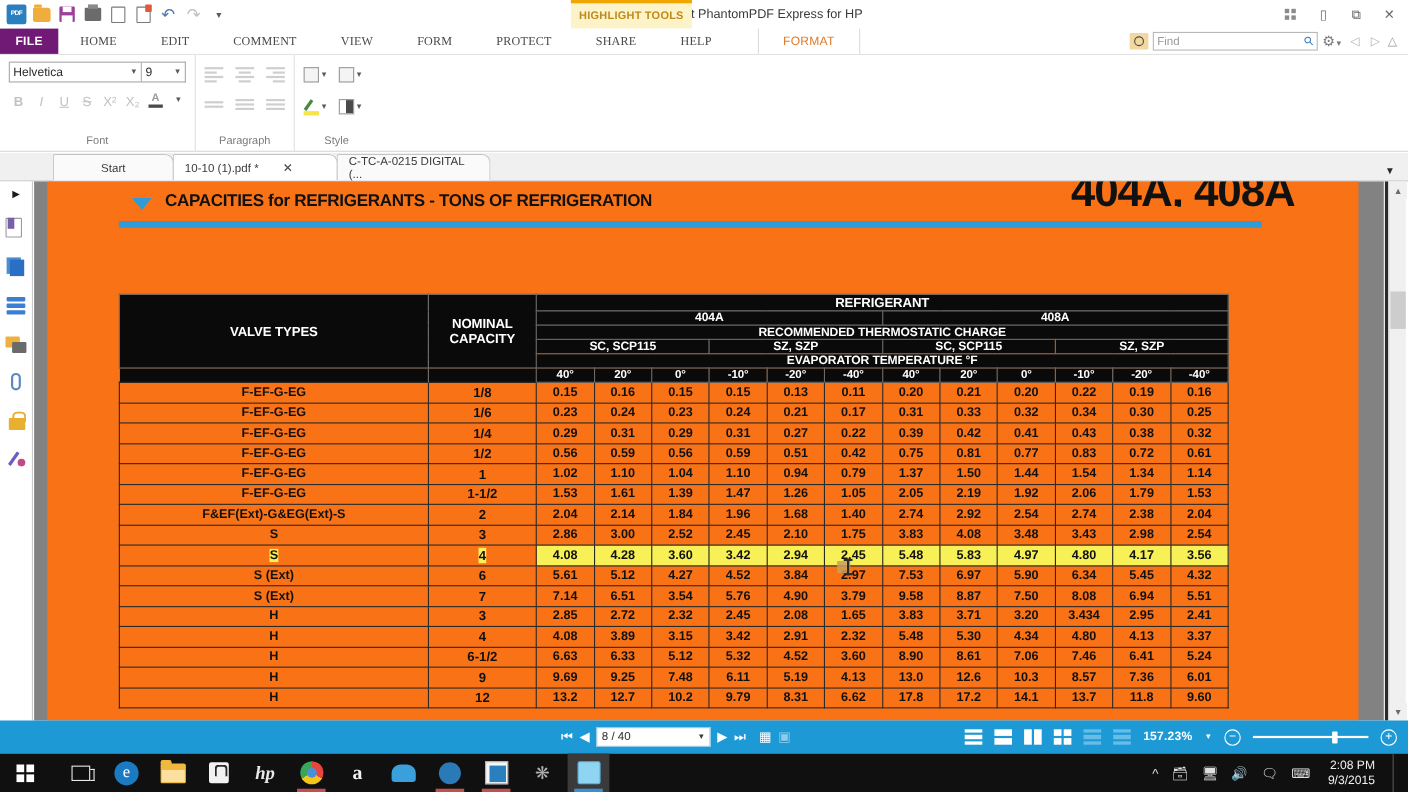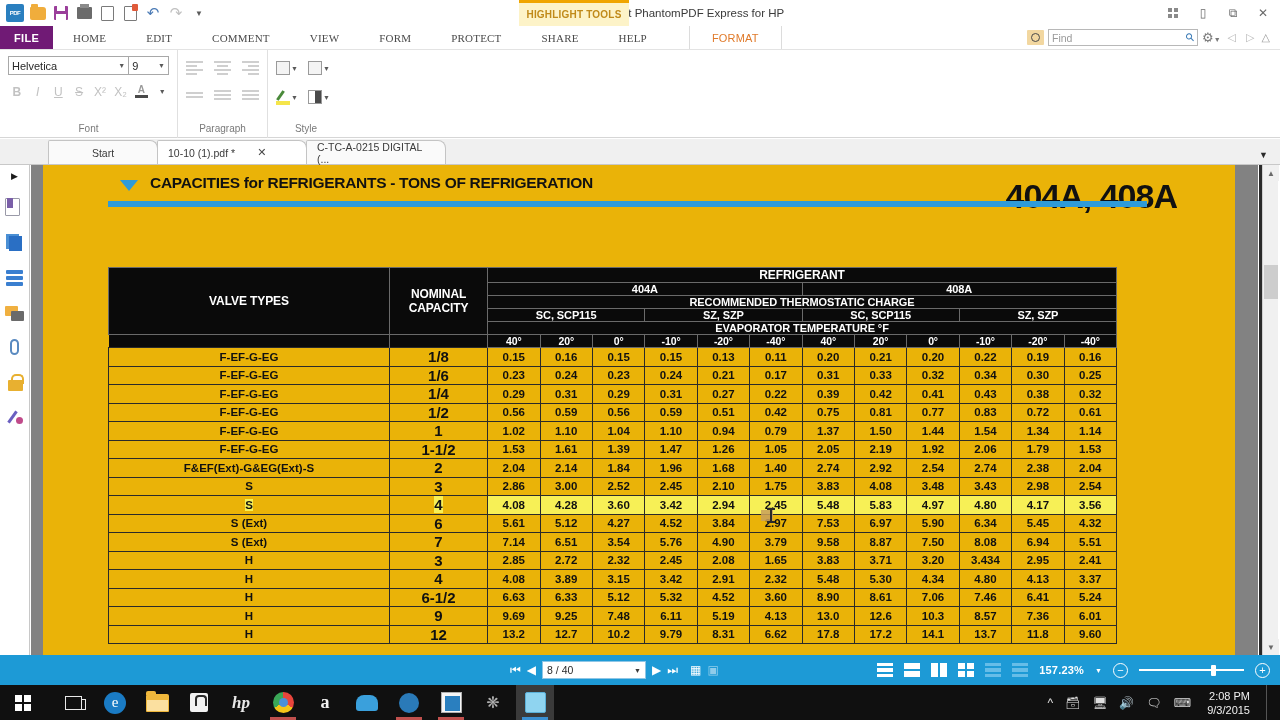--- a/index.html
+++ b/index.html
@@ -185,40 +185,40 @@
   .ic-sign:before{content:"";position:absolute;width:3px;height:14px;background:#6a5fc0;transform:rotate(35deg);left:4px;}
   .ic-sign:after{content:"";position:absolute;width:7px;height:7px;background:#c04a8a;border-radius:50%;right:-2px;bottom:0;}
 
   
   .docarea {
     position: absolute; top: 165px; left: 31px; width: 1227px; height: 490px;
     background: #828282; overflow: hidden;
   }
   .page {
     position: absolute; top: 0; left: 12px; width: 1192px; height: 490px;
-    background: #eab308;
+    background: #f97316;
   }
   .page-inner { position: relative; width: 100%; height: 100%; padding: 0; }
 
   .doc-header {
     position: absolute; top: 0px; left: 0px; width: 1100px; height: 36px;
     display:flex; align-items:center;
   }
   .blue-tri {
     width: 0; height: 0; border-left: 9px solid transparent; border-right: 9px solid transparent;
     border-top: 11px solid #2f9bd8; margin-left: 77px; margin-right: 12px; margin-top: 4px;
   }
   .doc-title {
     font-size: 15.5px; font-weight: bold; color: #111; letter-spacing: -0.3px;
     font-family: "Liberation Sans", sans-serif;
   }
   .doc-ref {
     position: absolute; right: 58px; top: -13px;
-    font-size: 34px; font-weight: bold; color: #111; letter-spacing: -1px;
-    overflow: hidden; height: 36px; margin-top: 25px;
+    font-size: 40px; font-weight: bold; color: #111; letter-spacing: -1px;
+    overflow: hidden; height: 36px;
   }
   .blue-rule {
     position: absolute; top: 36px; left: 65px; width: 1039px; height: 6px; background:#2f9bd8;
   }
   .blue-band {
     position: absolute; top: 62px; left: 65px; width: 1039px; height: 32px;
     background: #1d91ce; display:flex; align-items:center; padding-left: 12px;
     color:#fff; font-size: 13.5px; font-weight: bold; letter-spacing: -0.2px;
   }
 
@@ -235,21 +235,21 @@
     font-size: 11px; letter-spacing: -0.1px; border-color: #6a6a6a !important;
   }
   .hd.big { font-size: 12px; }
   .hd.tiny { font-size: 10.5px; }
   td.valvetype {
     font-size: 11.5px; font-weight: bold; color:#111; height: 18.5px;
     border-left: none; border-right: 1px solid #2a2a2a;
     border-top: 1px solid #8a8a8a; border-bottom: 1px solid #8a8a8a;
   }
   td.cap {
-    font-size: 15px; font-weight: bold; color:#111;
+    font-size: 12px; font-weight: bold; color:#111;
     border-top: 1px solid #8a8a8a; border-bottom: 1px solid #8a8a8a;
   }
   td.val {
     font-size: 11.5px; font-weight: bold; color:#111;
     border-top: 1px solid #8a8a8a; border-bottom: 1px solid #8a8a8a;
     width: 47px;
   }
   td.hl { background: #f7f056; }
   .cursor-ibeam {
     position: absolute; left: 727px; top: 343px; width: 2px; height: 15px;

